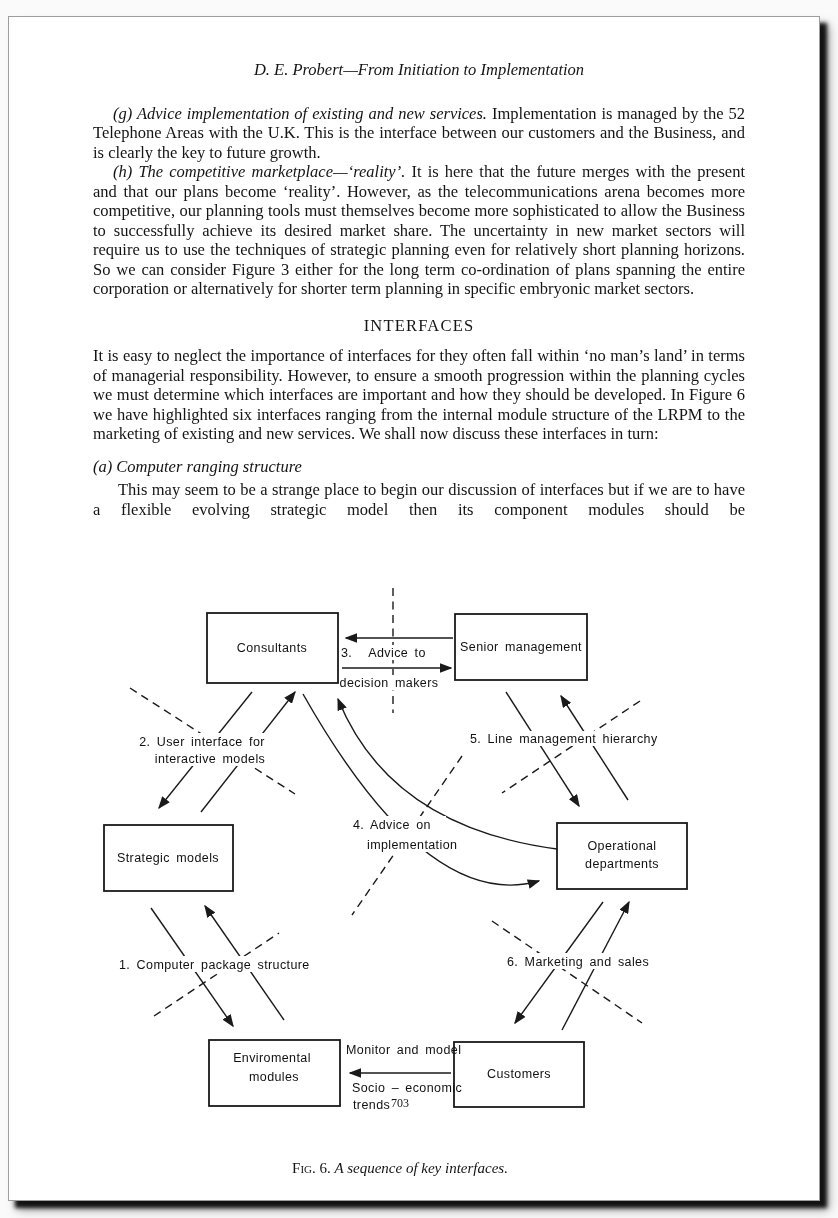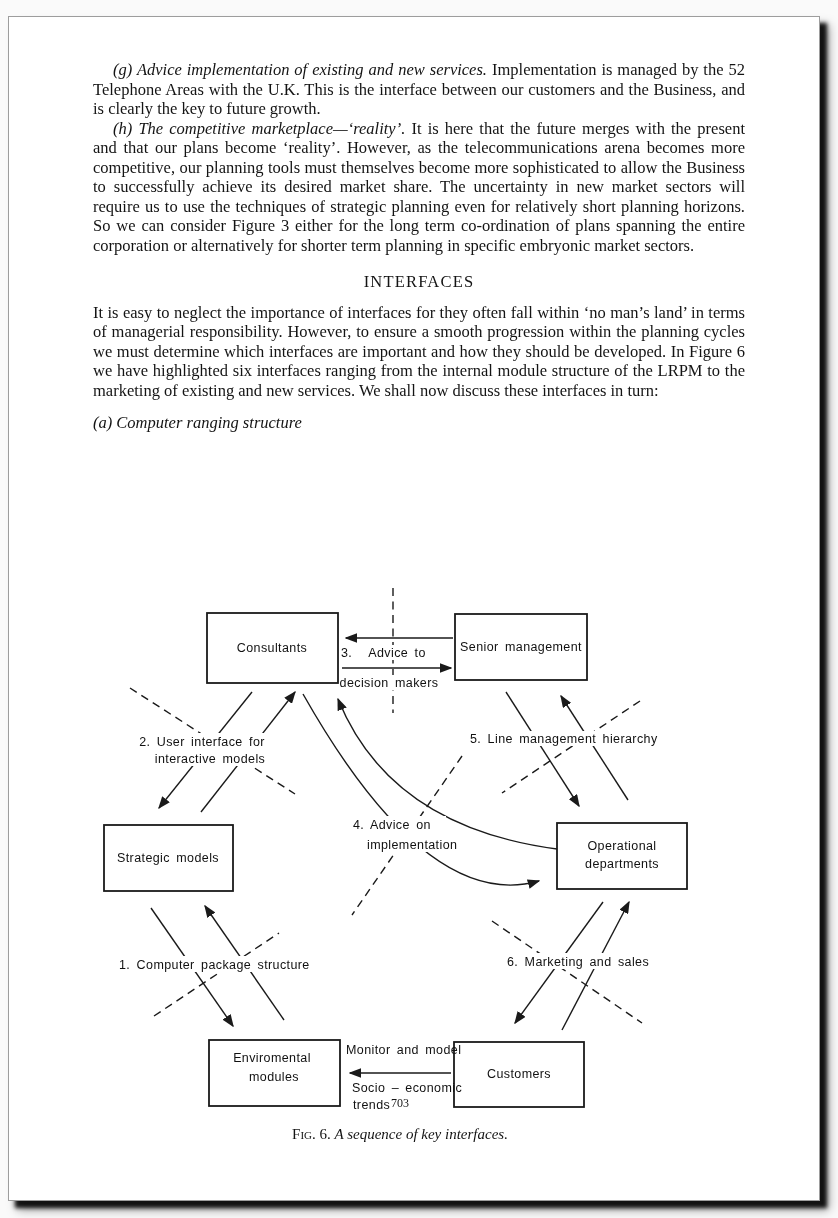--- a/index.html
+++ b/index.html
@@ -35,47 +35,49 @@
   svg.fig{position:absolute;left:60px;top:575px;}
   .box{fill:none;stroke:#1a1a1a;stroke-width:1.8;}
   .ln{stroke:#1a1a1a;stroke-width:1.4;fill:none;}
   .dash{stroke:#1a1a1a;stroke-width:1.4;fill:none;stroke-dasharray:8 5.5;}
   .lbg{fill:#ffffff;}
   .dtxt{
     font-family:"Liberation Sans",sans-serif;font-size:12.5px;fill:#111;
     letter-spacing:0.4px;word-spacing:2.5px;
   }
   .caption{
-    position:absolute;left:5px;top:1126px;width:790px;text-align:center;
+    position:absolute;left:5px;top:1160px;width:790px;text-align:center;
     font-size:15px;
   }
   .caption .fig-label{font-variant:small-caps;}
   .caption .fig-text{font-style:italic;}
   .folio{
     position:absolute;left:5px;top:1096px;width:790px;text-align:center;
     font-size:12px;
   }
 </style>
 </head>
 <body>
 
 <div class="sheet"></div>
 
 <div class="text-col">
+  <div class="running-head">D. E. Probert—From Initiation to Implementation</div>
 
   <p class="body-para"><span class="lead">(g) Advice implementation of existing and new services.</span><span> Implementation is managed by the 52 Telephone Areas with the U.K. This is the interface between our customers and the Business, and is clearly the key to future growth.</span></p>
 
   <p class="body-para"><span class="lead">(h) The competitive marketplace—‘reality’.</span><span> It is here that the future merges with the present and that our plans become ‘reality’. However, as the telecommunications arena becomes more competitive, our planning tools must themselves become more sophisticated to allow the Business to successfully achieve its desired market share. The uncertainty in new market sectors will require us to use the techniques of strategic planning even for relatively short planning horizons. So we can consider Figure 3 either for the long term co-ordination of plans spanning the entire corporation or alternatively for shorter term planning in specific embryonic market sectors.</span></p>
 
   <h2 class="section">INTERFACES</h2>
 
   <p class="body-para" style="text-indent:0;">It is easy to neglect the importance of interfaces for they often fall within ‘no man’s land’ in terms of managerial responsibility. However, to ensure a smooth progression within the planning cycles we must determine which interfaces are important and how they should be developed. In Figure 6 we have highlighted six interfaces ranging from the internal module structure of the LRPM to the marketing of existing and new services. We shall now discuss these interfaces in turn:</p>
 
   <h3 class="subsection">(a) Computer ranging structure</h3>
 
+  <p class="body-para noindent cont">This may seem to be a strange place to begin our discussion of interfaces but if we are to have a flexible evolving strategic model then its component modules should be</p>
 </div>
 
 <svg class="fig" width="760" height="560" viewBox="60 575 760 560">
   <defs>
     <marker id="ah" markerWidth="9" markerHeight="7" refX="8" refY="3.5" orient="auto">
       <path d="M0,0 L9,3.5 L0,7 Z" fill="#1a1a1a"></path>
     </marker>
   </defs>
 
   <line class="dash" x1="393" y1="588" x2="393" y2="713"></line>

